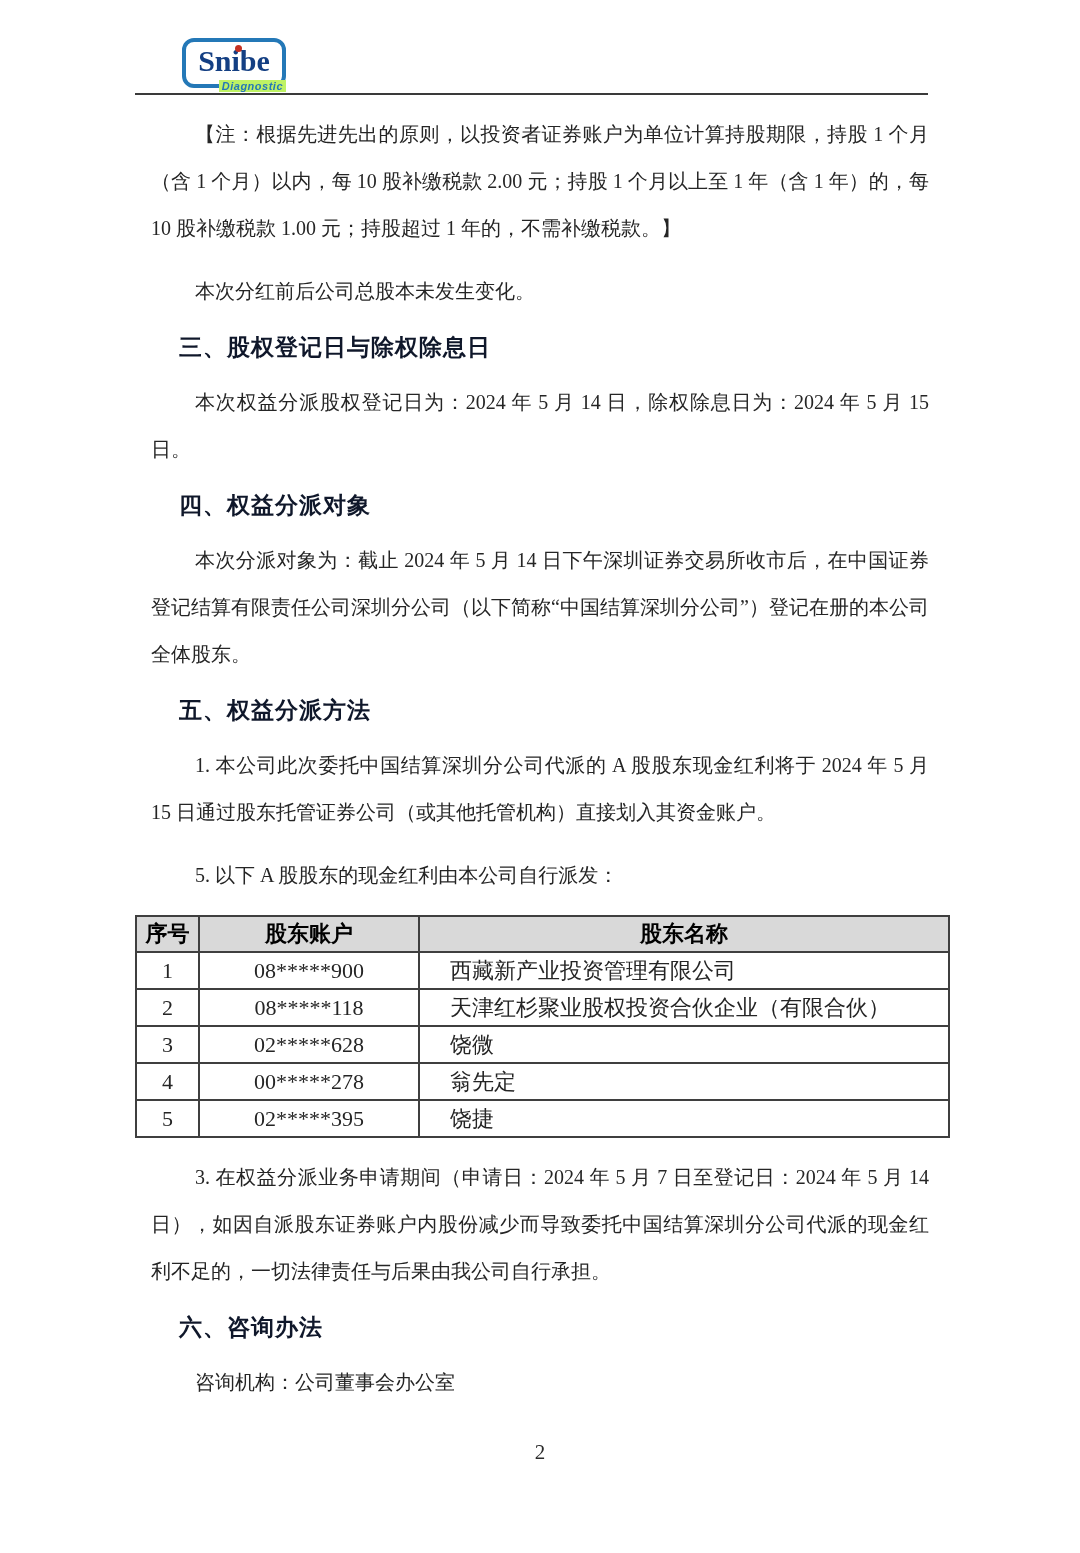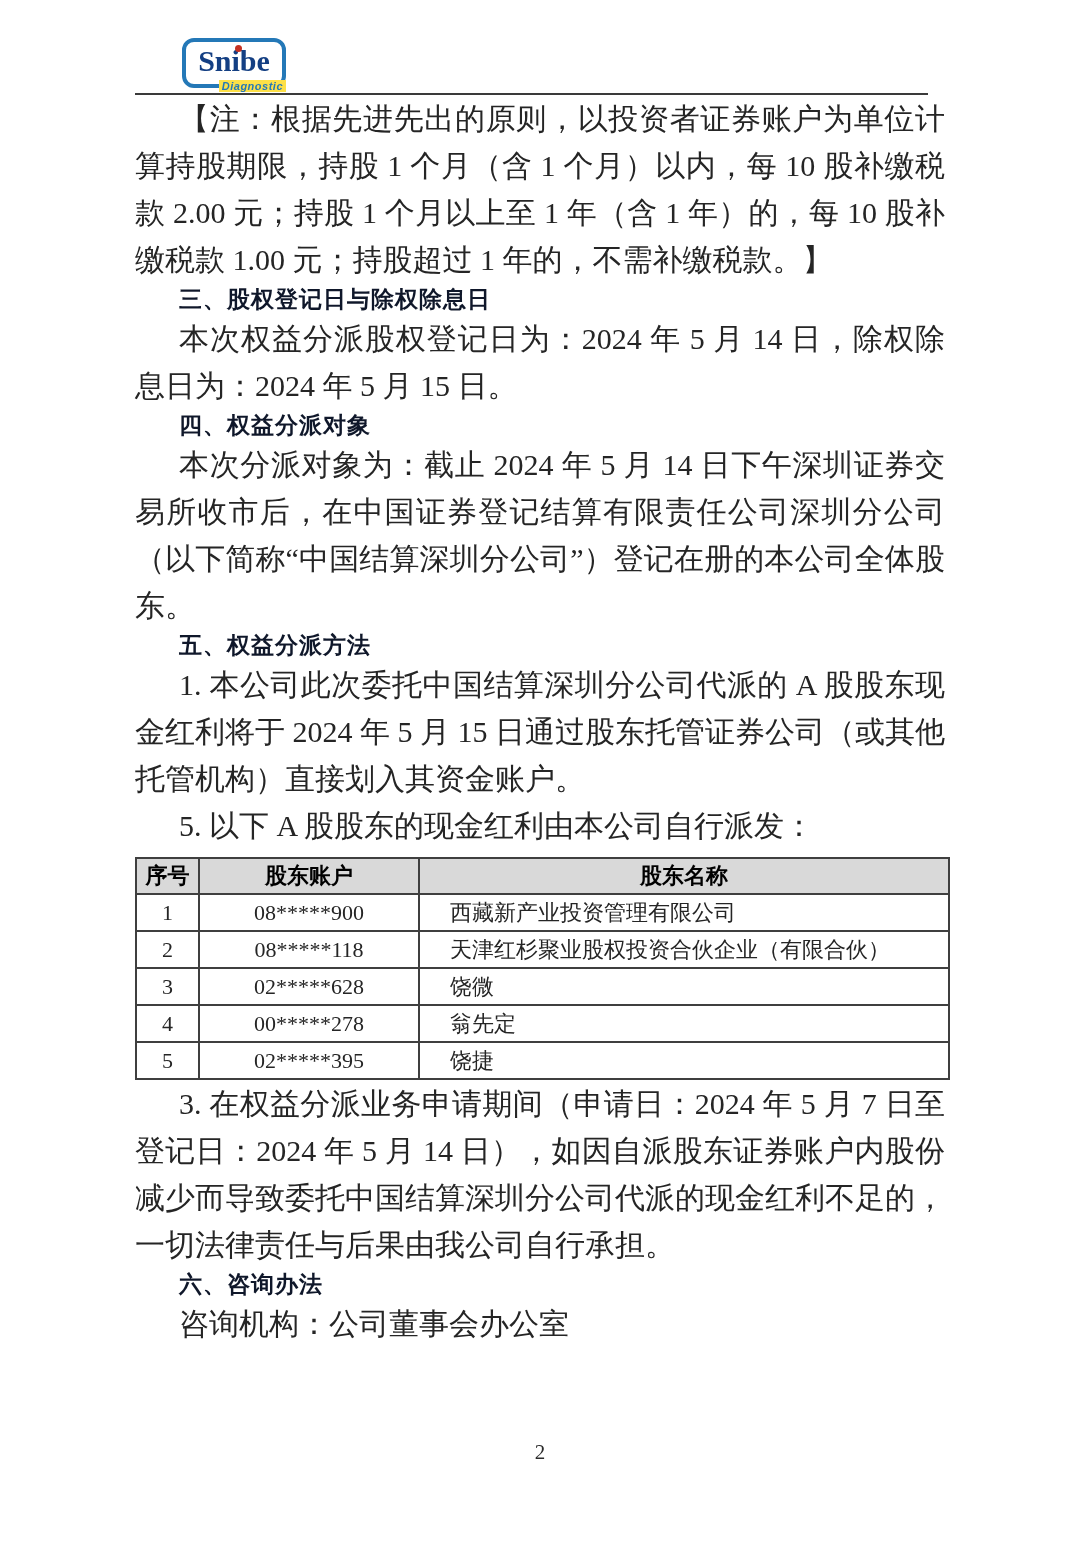--- a/index.html
+++ b/index.html
@@ -18,31 +18,31 @@
     font-family:"Liberation Serif","DejaVu Serif",serif;font-weight:bold;
     font-size:30px;color:#143f83;line-height:30px;margin-top:-4px;letter-spacing:0px;
   }
   .logo-dot{
     position:absolute;width:7px;height:7px;background:#c43122;border-radius:50%;
     left:49px;top:3px;
   }
   .logo-sub{
     position:absolute;right:-4px;bottom:-8px;
     font-family:"Liberation Sans","DejaVu Sans",sans-serif;font-style:italic;
-    font-weight:bold;font-size:11px;color:#2478b7;background:#fde047;padding:0 3px;
+    font-weight:bold;font-size:11px;color:#2478b7;background:#bef264;padding:0 3px;
     letter-spacing:0.5px;
   }
   .header-rule{
     margin:5px 0 0 135px;width:793px;height:0;border-top:2px solid #3a3a3a;
   }
   
   .content{padding:0 135px;}
   p.body{
-    font-size:30px;line-height:47px;text-align:justify;text-indent:44px;
-    margin:0;color:#252525;
+    font-size:20px;line-height:47px;text-align:justify;text-indent:44px;
+    margin:16px;color:#252525;
   }
   h2.sec{
     font-size:23px;line-height:32px;font-weight:700;margin:0;padding-left:44px;
     font-family:"Liberation Sans","DejaVu Sans",sans-serif;color:#0f172a;
     letter-spacing:1px;
   }
   .mt30{margin-top:30px}.mt21{margin-top:21px}.mt11{margin-top:11px}
   .mt19{margin-top:19px}.mt13{margin-top:13px}.mt23{margin-top:23px}
   .mt24{margin-top:24px}.mt20{margin-top:20px}.mtm6{margin-top:-6px}
   
@@ -82,20 +82,21 @@
       <span class="logo-sub">Diagnostic</span>
     </div>
   </div>
 
   <div class="header-rule"></div>
 
   <div class="content">
 
     <p class="body mt30">【注：根据先进先出的原则，以投资者证券账户为单位计算持股期限，持股 1 个月（含 1 个月）以内，每 10 股补缴税款 2.00 元；持股 1 个月以上至 1 年（含 1 年）的，每 10 股补缴税款 1.00 元；持股超过 1 年的，不需补缴税款。】</p>
 
+    <p class="body mt21">本次分红前后公司总股本未发生变化。</p>
 
     <h2 class="sec mt11">三、股权登记日与除权除息日</h2>
     <p class="body mt21">本次权益分派股权登记日为：2024 年 5 月 14 日，除权除息日为：2024 年 5 月 15 日。</p>
 
     <h2 class="sec mt19">四、权益分派对象</h2>
     <p class="body mt21">本次分派对象为：截止 2024 年 5 月 14 日下午深圳证券交易所收市后，在中国证券登记结算有限责任公司深圳分公司（以下简称“中国结算深圳分公司”）登记在册的本公司全体股东。</p>
 
     <h2 class="sec mt13">五、权益分派方法</h2>
     <p class="body mt23">1. 本公司此次委托中国结算深圳分公司代派的 A 股股东现金红利将于 2024 年 5 月 15 日通过股东托管证券公司（或其他托管机构）直接划入其资金账户。</p>
     <p class="body mtm6">5. 以下 A 股股东的现金红利由本公司自行派发：</p>

